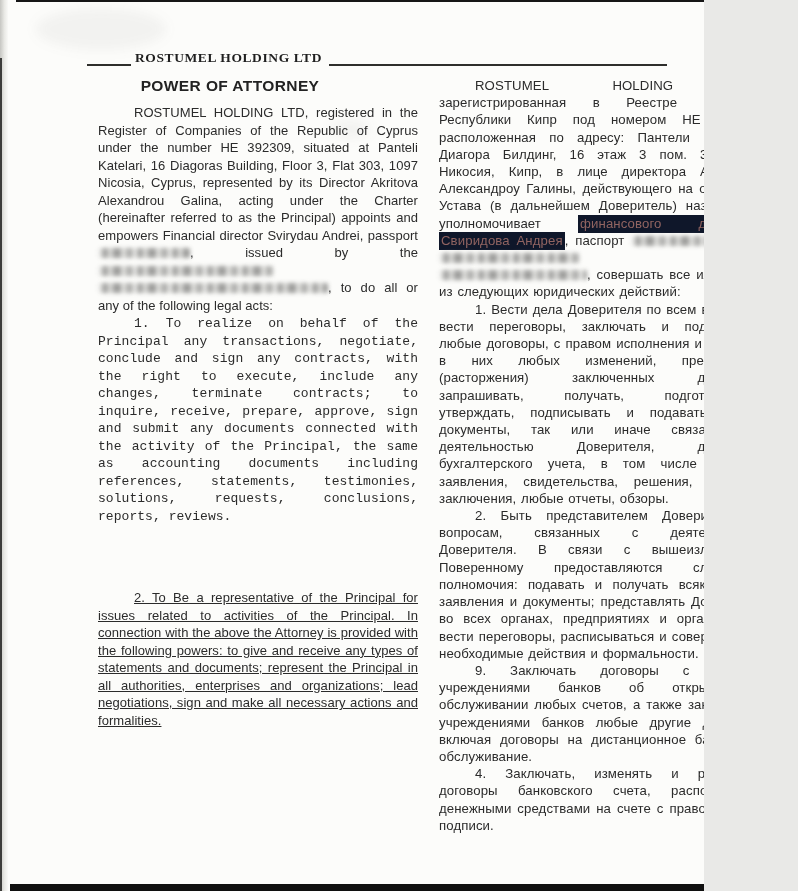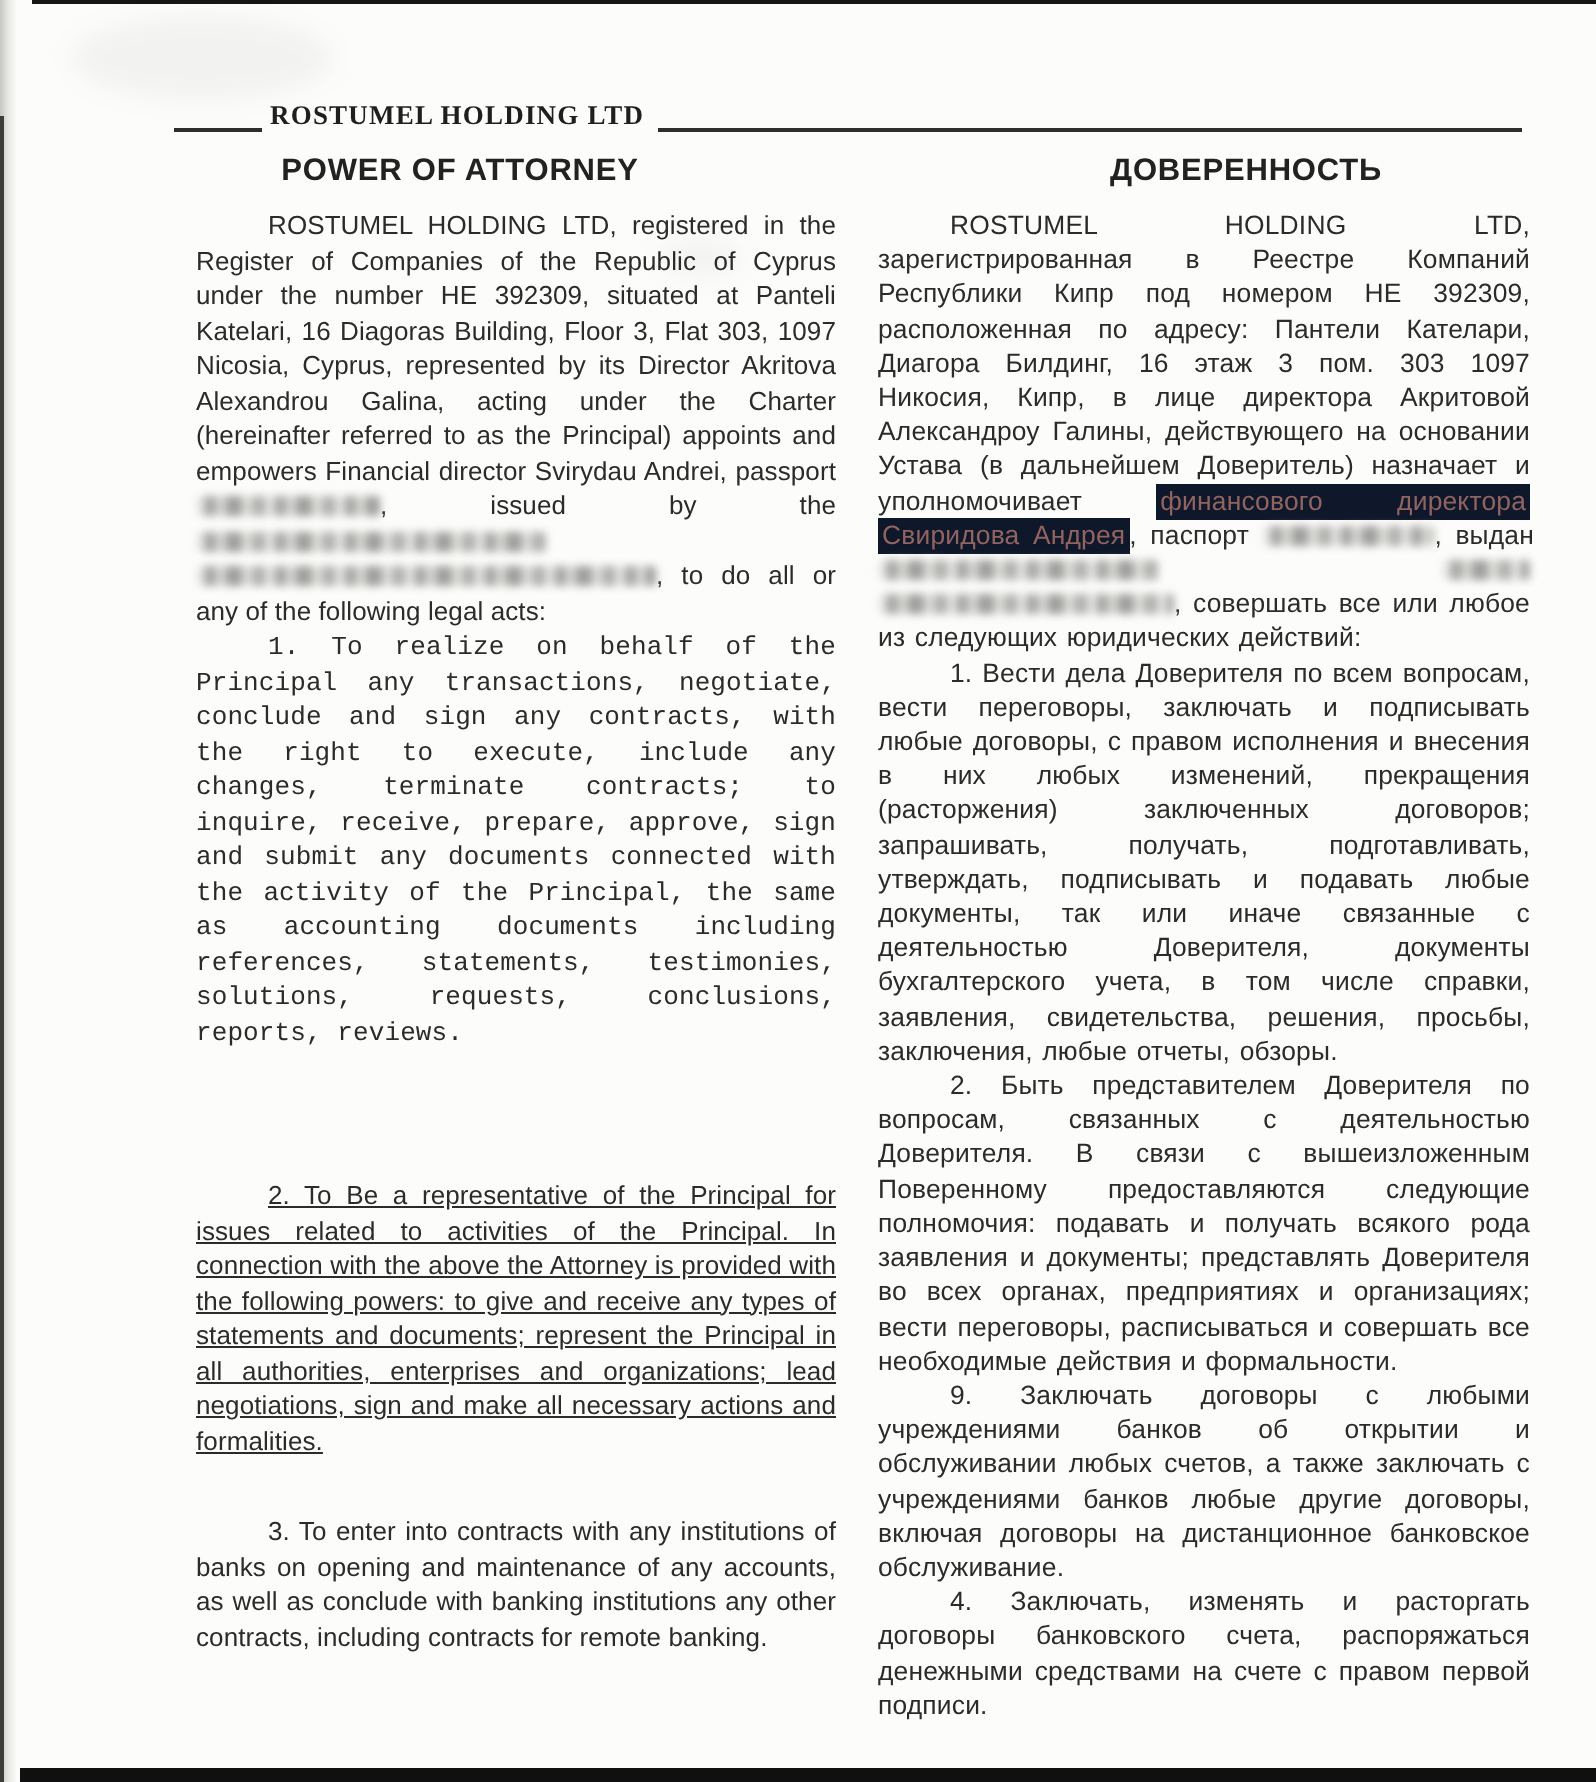--- a/index.html
+++ b/index.html
@@ -1,18 +1,18 @@
 <!DOCTYPE html>
 <html><head>
 <meta charset="utf-8">
 <style>
   html,body{margin:0;padding:0;background:#e9e9e7;}
   .page{
     position:relative;
-    width:798px;height:891px;
+    width:704px;height:891px;
     background:#fcfcfa;
     overflow:hidden;
     font-family:"Liberation Sans", sans-serif;
     color:#2b2b2b;
   }
   
   .scan-top-edge{position:absolute;top:0;left:16px;right:0;height:2px;background:#161616;}
   .scan-bottom-bar{position:absolute;bottom:0;left:10px;right:0;height:7px;background:#101010;}
   .scan-left-band{position:absolute;top:0;bottom:0;left:0;width:8px;
     background:linear-gradient(90deg,#c6c6c2 0%,#e9e9e5 55%,#f9f9f7 100%);}
@@ -99,25 +99,23 @@
     <span class="rule rule-long"></span>
   </div>
 
   <div class="columns">
     <div class="col col-en">
       <div class="col-title">POWER OF ATTORNEY</div>
       <div class="paras">
           <p class="para">ROSTUMEL HOLDING LTD, registered in the Register of Companies of the Republic of Cyprus under the number HE 392309, situated at Panteli Katelari, 16 Diagoras Building, Floor 3, Flat 303, 1097 Nicosia, Cyprus, represented by its Director Akritova Alexandrou Galina, acting under the Charter (hereinafter referred to as the Principal) appoints and empowers Financial director Svirydau Andrei, passport <span class="redact" style="width: 92px;"></span>, issued by the <span class="redact" style="width: 175px;"></span> <span class="redact" style="width: 230px;"></span>, to do all or any of the following legal acts:</p>
           <p class="para">1. To realize on behalf of the Principal any transactions, negotiate, conclude and sign any contracts, with the right to execute, include any changes, terminate contracts; to inquire, receive, prepare, approve, sign and submit any documents connected with the activity of the Principal, the same as accounting documents including references, statements, testimonies, solutions, requests, conclusions, reports, reviews.</p>
           <p class="para">2. To Be a representative of the Principal for issues related to activities of the Principal. In connection with the above the Attorney is provided with the following powers: to give and receive any types of statements and documents; represent the Principal in all authorities, enterprises and organizations; lead negotiations, sign and make all necessary actions and formalities.</p>
-          <p class="para">3. To enter into contracts with any institutions of banks on opening and maintenance of any accounts, as well as conclude with banking institutions any other contracts, including contracts for remote banking.</p>
         </div>
     </div>
     <div class="col col-ru">
-      <div class="col-title">ДОВЕРЕННОСТЬ</div>
       <div class="paras">
           <p class="para">ROSTUMEL HOLDING LTD, зарегистрированная в Реестре Компаний Республики Кипр под номером HE 392309, расположенная по адресу: Пантели Кателари, Диагора Билдинг, 16 этаж 3 пом. 303 1097 Никосия, Кипр, в лице директора Акритовой Александроу Галины, действующего на основании Устава (в дальнейшем Доверитель) назначает и уполномочивает <span class="hl">финансового директора Свиридова Андрея</span>, паспорт <span class="redact" style="width: 86px;"></span>, выдан <span class="redact" style="width: 140px;"></span> <span class="redact" style="width: 44px;"></span> <span class="redact" style="width: 148px;"></span>, совершать все или любое из следующих юридических действий:</p>
           <p class="para">1. Вести дела Доверителя по всем вопросам, вести переговоры, заключать и подписывать любые договоры, с правом исполнения и внесения в них любых изменений, прекращения (расторжения) заключенных договоров; запрашивать, получать, подготавливать, утверждать, подписывать и подавать любые документы, так или иначе связанные с деятельностью Доверителя, документы бухгалтерского учета, в том числе справки, заявления, свидетельства, решения, просьбы, заключения, любые отчеты, обзоры.</p>
           <p class="para">2. Быть представителем Доверителя по вопросам, связанных с деятельностью Доверителя. В связи с вышеизложенным Поверенному предоставляются следующие полномочия: подавать и получать всякого рода заявления и документы; представлять Доверителя во всех органах, предприятиях и организациях; вести переговоры, расписываться и совершать все необходимые действия и формальности.</p>
           <p class="para">9. Заключать договоры с любыми учреждениями банков об открытии и обслуживании любых счетов, а также заключать с учреждениями банков любые другие договоры, включая договоры на дистанционное банковское обслуживание.</p>
           <p class="para">4. Заключать, изменять и расторгать договоры банковского счета, распоряжаться денежными средствами на счете с правом первой подписи.</p>
         </div>
     </div>
   </div>
 

